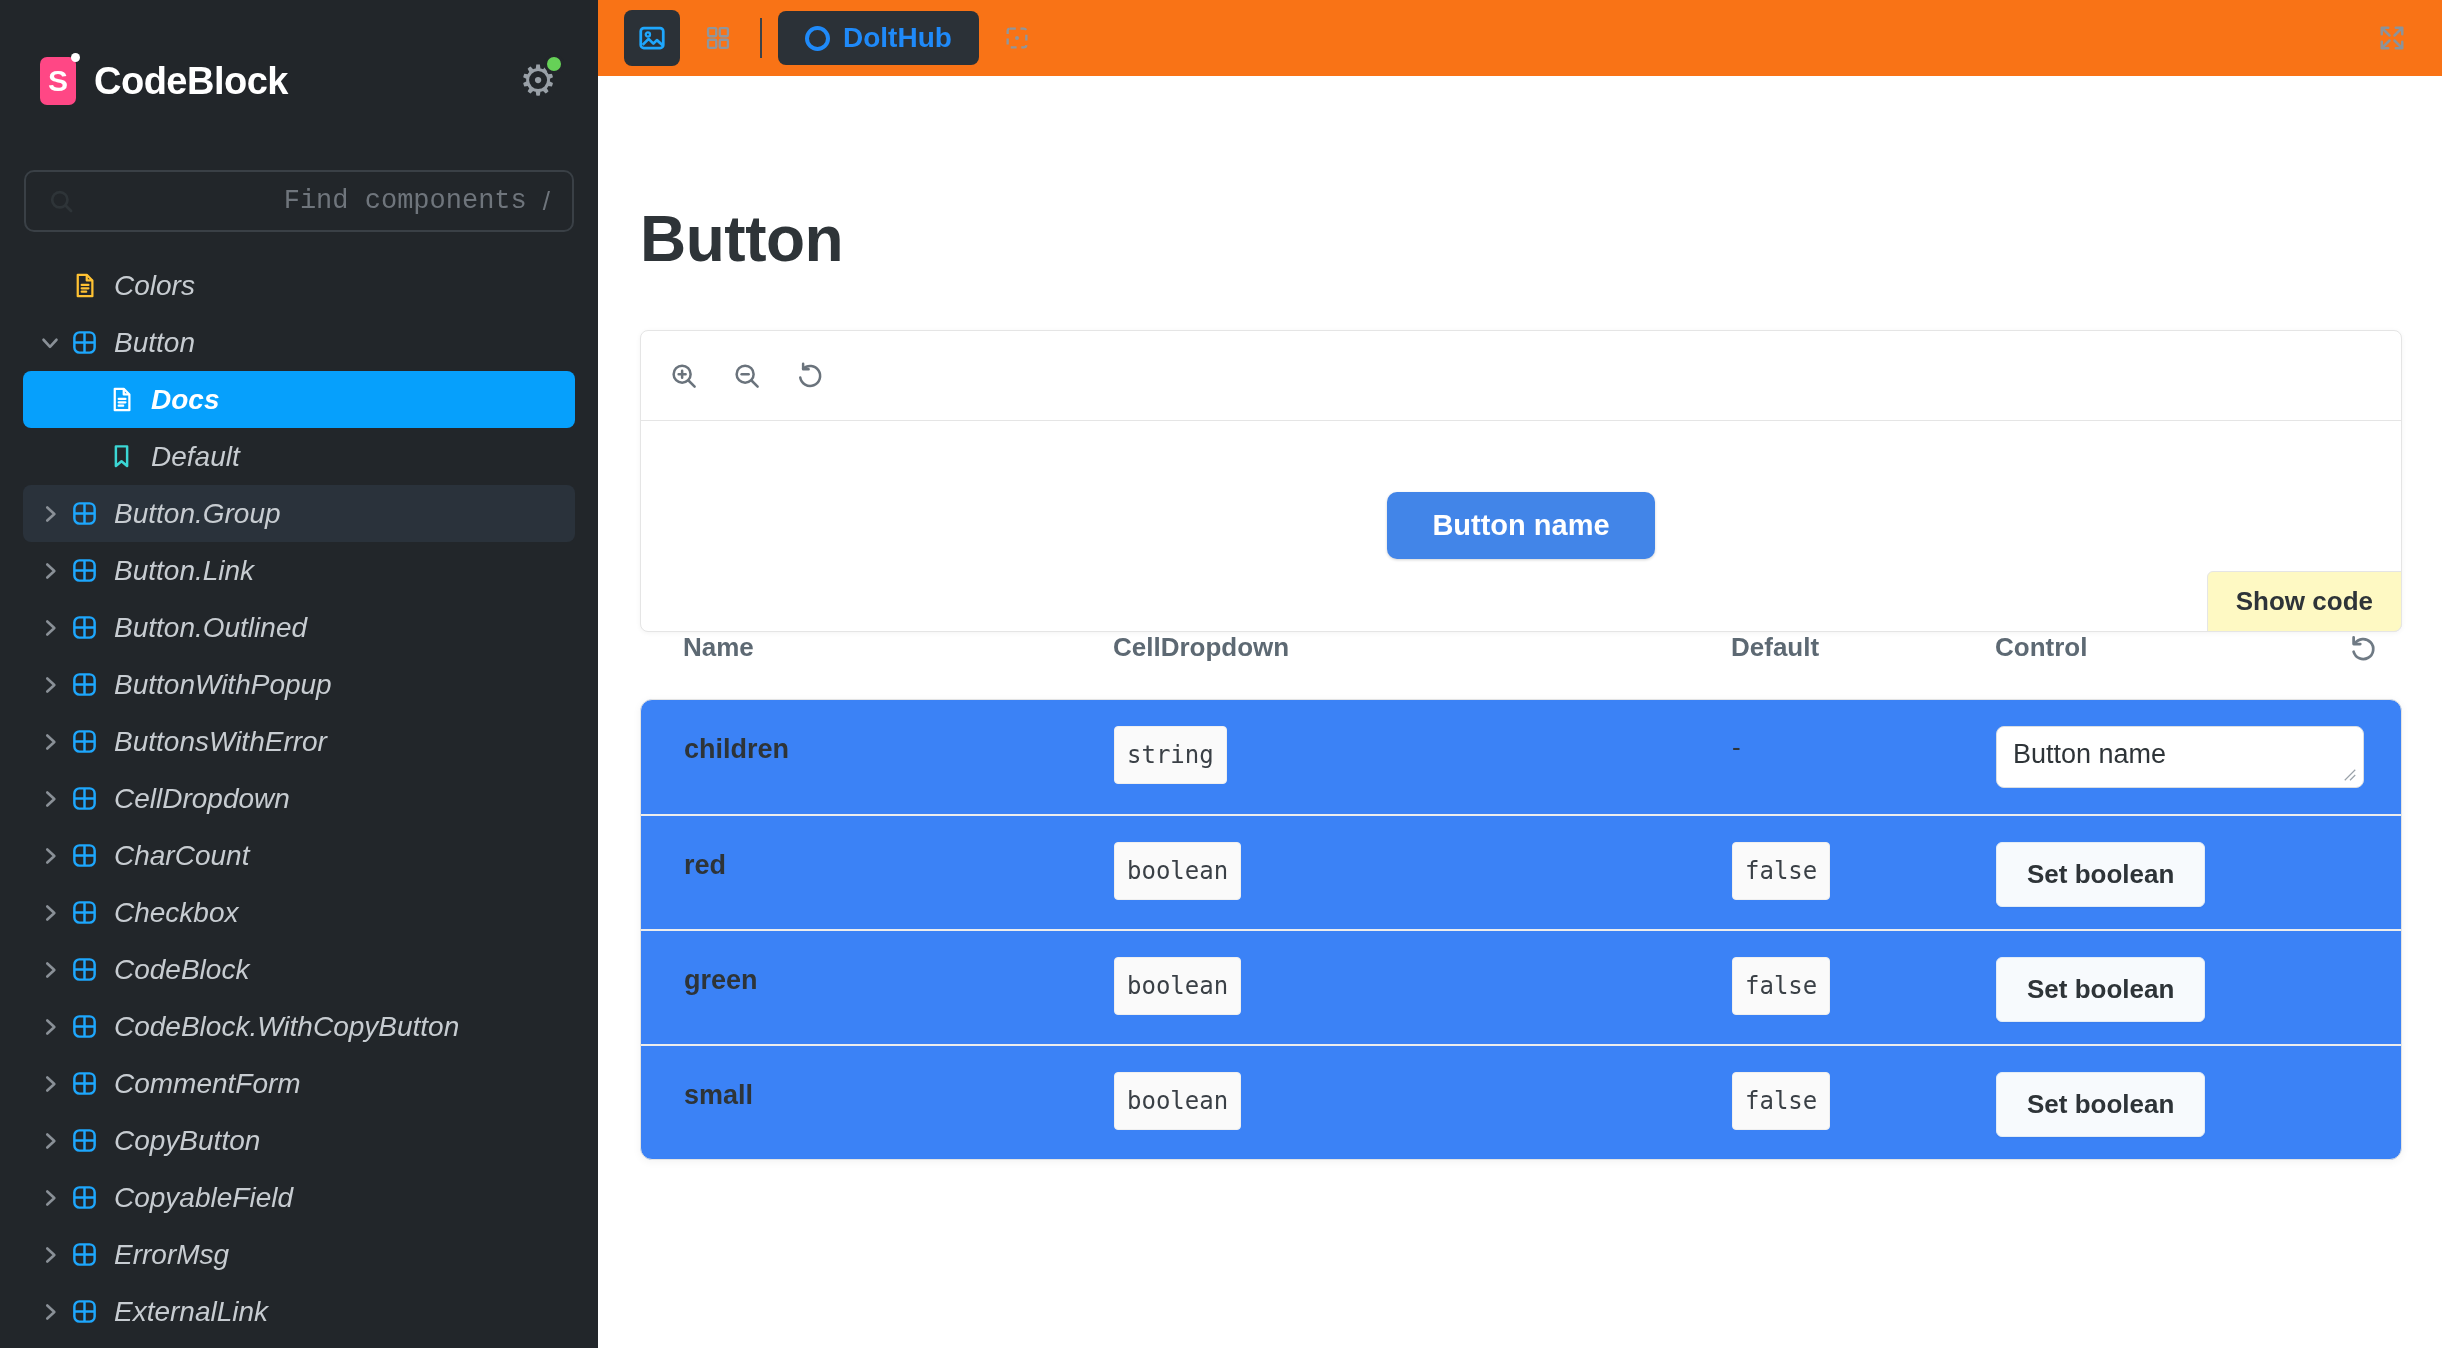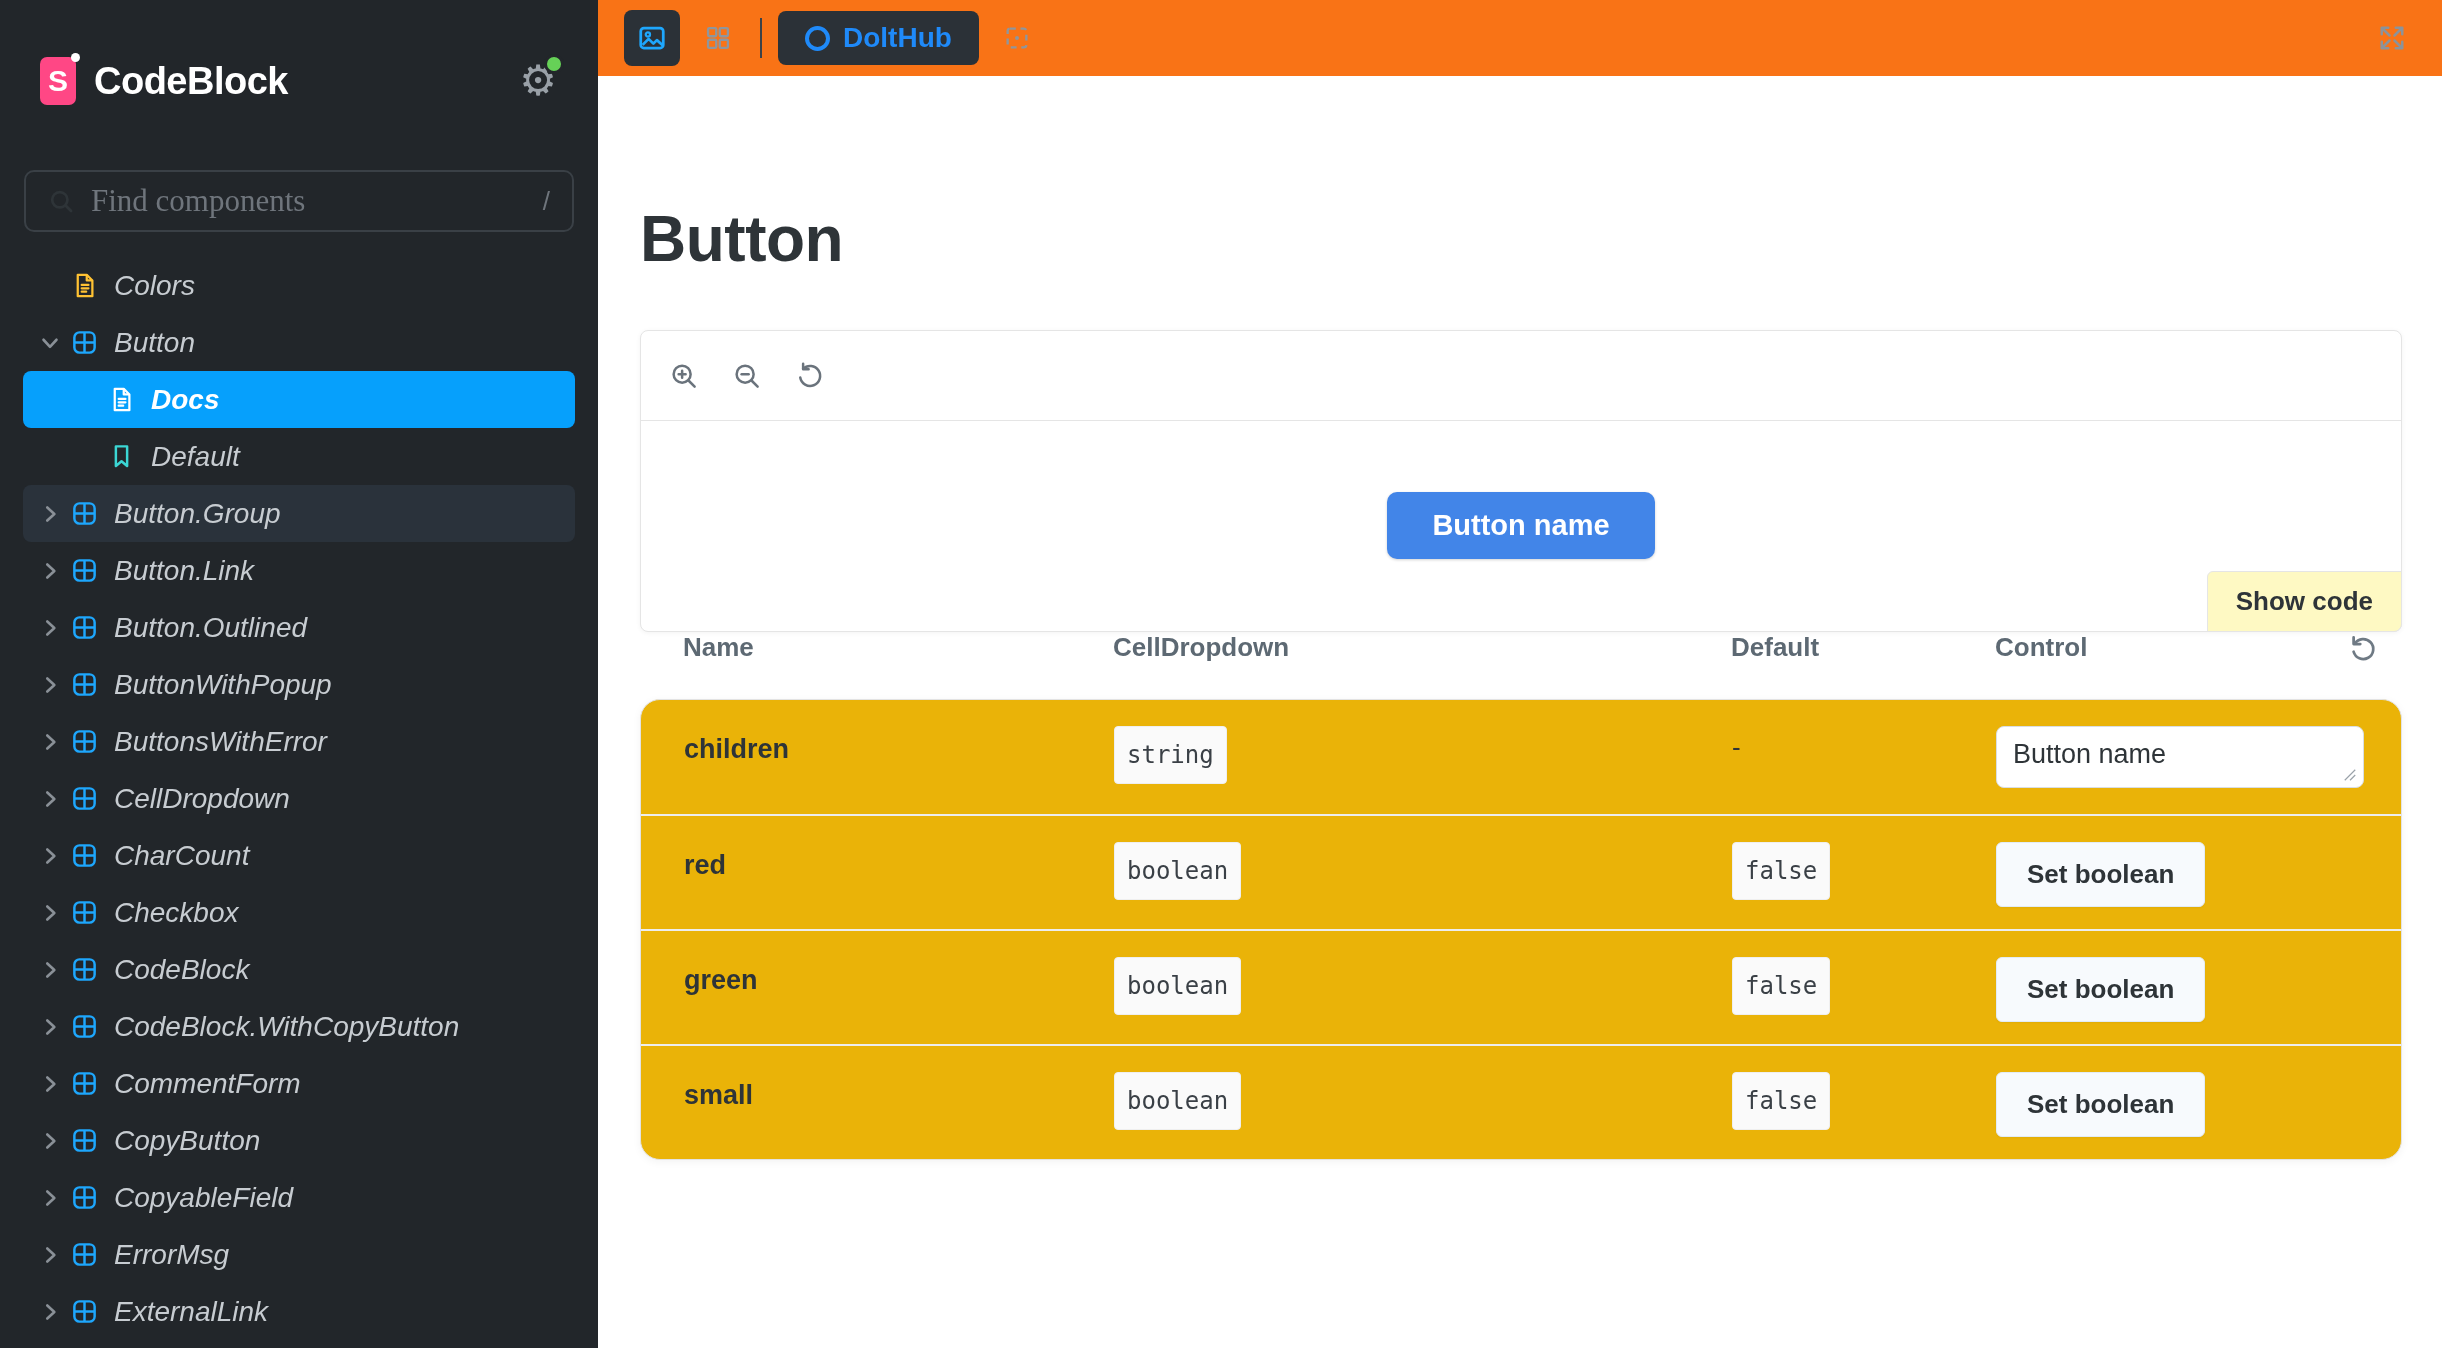--- a/index.html
+++ b/index.html
@@ -16,21 +16,21 @@
     display:flex; align-items:center; justify-content:center; color:#fff; font-size:30px; font-weight:800; }
   .logo-badge .notch { position:absolute; top:-4px; right:-4px; width:9px; height:9px; background:#fff; border-radius:50%; }
   .brand-name { color:#fff; font-size:38px; font-weight:800; letter-spacing:-0.5px; }
   .gear-wrap { position:relative; width:48px; height:48px; display:flex; align-items:center; justify-content:center; cursor:pointer; }
   .gear-glyph { font-size:42px; color:#99A0A7; line-height:1; }
   .gear-dot { position:absolute; top:-3px; right:-2px; width:20px; height:20px; background:#66D157; border-radius:50%; border:3px solid #22262A; }
 
   .search-box { margin:64px 24px 0 24px; height:62px; border:2px solid #3A4046; border-radius:10px;
     display:flex; align-items:center; padding:0 22px; gap:16px; }
   .search-box svg { stroke:#8A9097; }
-  .search-box input { flex:1; background:transparent; border:none; outline:none; color:#C7CCD1; font-size:31px; font-family:Liberation Serif, serif; }
+  .search-box input { flex:1; background:transparent; border:none; outline:none; color:#C7CCD1; font-size:27px; font-family:Liberation Mono, monospace;text-align:right; }
   .search-box input::placeholder { color:#6F757C; }
   .slash-hint { color:#6F757C; font-size:26px; }
 
   .tree { margin-top:25px; }
   .tree-row { height:57px; margin:0 23px; border-radius:8px; display:flex; align-items:center; padding-left:14px; cursor:pointer; }
   .tree-row .chev { width:26px; height:26px; flex:0 0 26px; margin-right:8px; color:#8A9097; }
   .tree-row .chev.empty { visibility:hidden; }
   .tree-row .t-ico { width:27px; height:27px; flex:0 0 27px; margin-right:16px; }
   .tree-row .t-label { font-size:28px; color:#C7CCD1; white-space:nowrap;font-style:italic; }
   .tree-row.child { padding-left:85px; }
@@ -66,21 +66,21 @@
   .primary-btn { background:#4285E8; color:#fff; border:none; border-radius:10px; padding:17px 45px;
     font-size:29px; font-weight:700; font-family:"Liberation Sans", sans-serif; box-shadow:0 1px 3px rgba(0,0,0,0.18); cursor:pointer; }
   .show-code-btn { position:absolute; right:-1px; bottom:-1px; background:#fef9c3; border:1px solid #E5E5E5;
     border-radius:6px 0 8px 0; padding:14px 28px; font-size:26px; font-weight:700; color:#2E3438;
     font-family:"Liberation Sans", sans-serif; cursor:pointer; }
 
   .args-grid { display:grid; grid-template-columns:430px 618px 264px 1fr; padding-left:43px; padding-right:20px; }
   .args-header { position:relative; align-items:center; color:#5D6973; font-size:26px; font-weight:700; }
   .args-reset { position:absolute; right:24px; top:50%; transform:translateY(-50%); width:30px; height:30px; color:#6F7A84; cursor:pointer; }
 
-  .args-card { margin-top:36px; border:1px solid #E3E3E3; border-radius:20px; background:#eab308;
+  .args-card { margin-top:36px; border:1px solid #E3E3E3; border-radius:12px; background:#3b82f6;
     box-shadow:0 2px 8px rgba(0,0,0,0.05); overflow:hidden; }
   .args-row { min-height:108px; padding-top:26px; padding-bottom:22px; align-items:start; }
   .args-row + .args-row { border-top:2px solid #EDEDED; }
   .cell-name { font-size:27px; font-weight:700; color:#2E3438; padding-top:8px; }
   .type-pill { display:inline-block; background:#FAFAFA; border:1px solid #EFEFEF; border-radius:4px;
     padding:14px 12px; font-family:"DejaVu Sans Mono", monospace; font-size:24px; color:#3A4046; }
   .cell-default-dash { font-size:26px; color:#2E3438; padding-top:6px; }
   .ctl-textarea-wrap { position:relative; width:368px; }
   .ctl-textarea { width:368px; height:62px; border:1px solid #D9DEE3; border-radius:8px; padding:12px 16px;
     font-size:27px; color:#2E3438; font-family:"Liberation Sans", sans-serif; resize:none; outline:none; }

